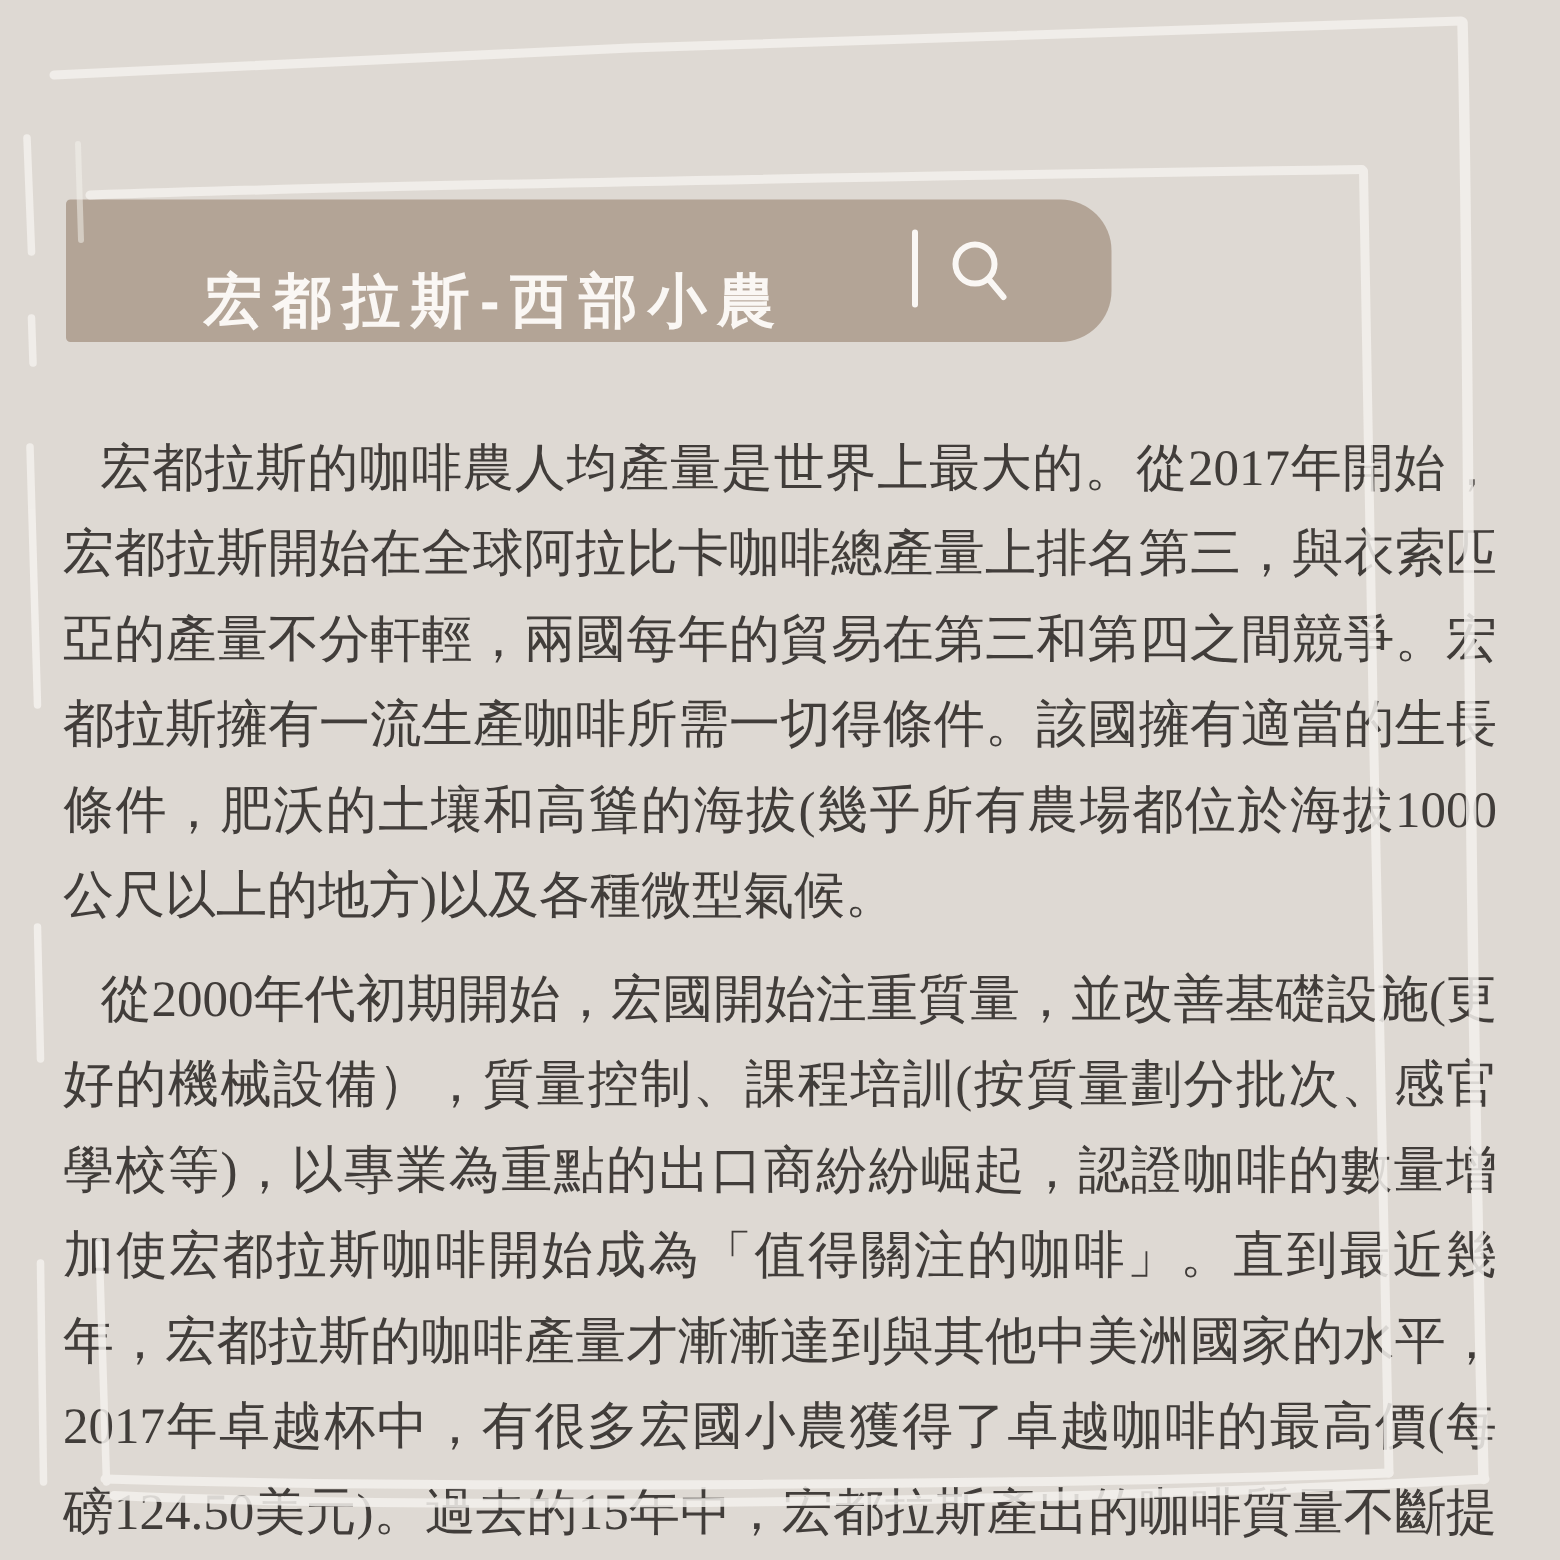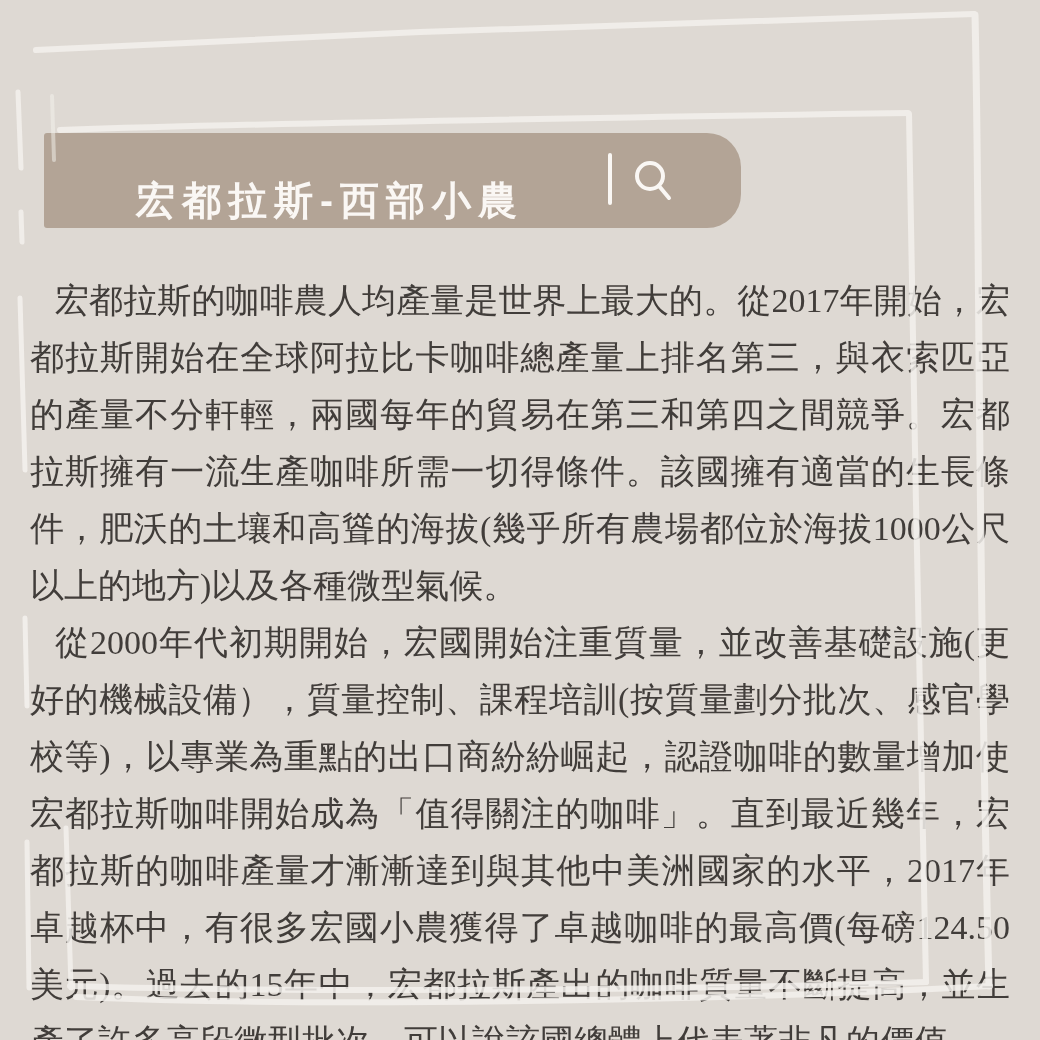--- a/index.html
+++ b/index.html
@@ -41,21 +41,21 @@
     cursor:pointer;
   }
   .article{
     position:absolute;left:30px;top:272px;width:980px;
     color:var(--body-text,#413d3a);
     font-family:"Liberation Serif","DejaVu Serif",serif;
     font-size:34px;line-height:57px;
     text-align:justify;
     z-index:2;
   }
-  .article p{margin:0;text-indent:25px;font-family:Liberation Serif, serif;}
+  .article p{margin:12px;text-indent:25px;font-family:Liberation Serif, serif;}
 </style>
 </head>
 <body>
 
 <div class="canvas">
 
   <svg class="sketch" viewBox="0 0 1040 1040" xmlns="http://www.w3.org/2000/svg">
     <g stroke="#f4f1ed" fill="none" stroke-linecap="round" opacity="0.85">
 
       <path d="M36 50 L420 32 L974 14" stroke-width="6"></path>

